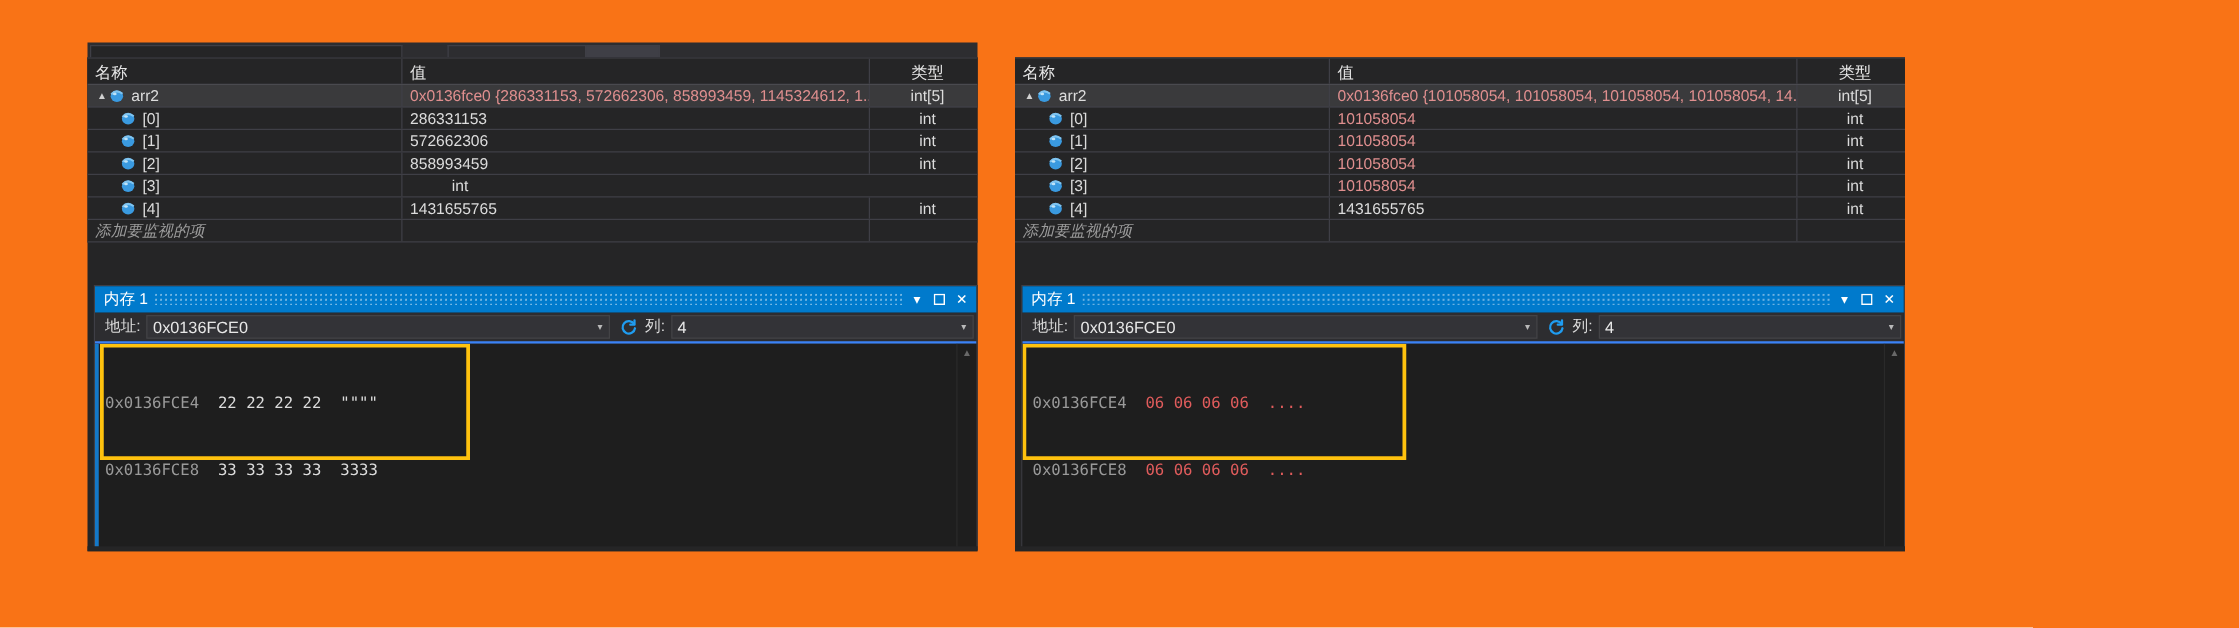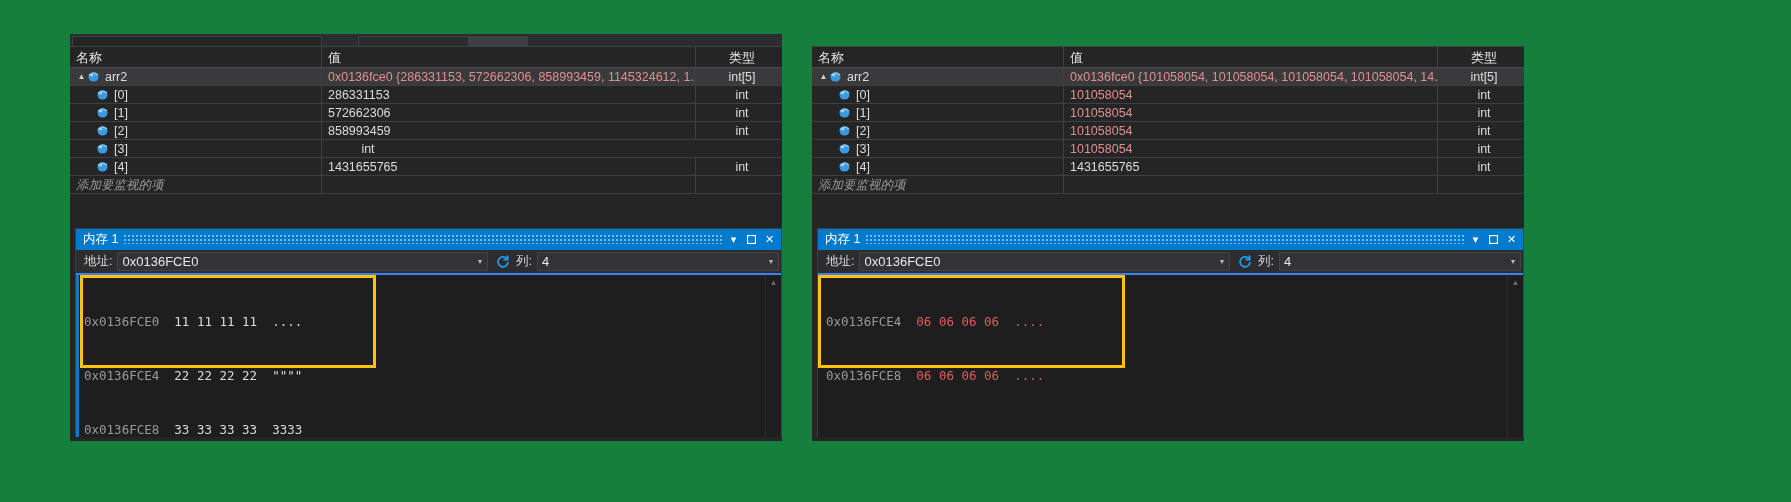--- a/index.html
+++ b/index.html
@@ -8,21 +8,21 @@
     background: #ffffff;
     width: 1791px;
     height: 502px;
     overflow: hidden;
     font-family: "Liberation Sans", sans-serif;
   }
   .canvas {
     position: relative;
     width: 1791px;
     height: 502px;
-    background: #15803d;
+    background: #f97316;
   }
 
   
   .panel {
     position: absolute;
     top: 46px;
     width: 712px;
     height: 395px;
     background: #252526;
   }
@@ -452,21 +452,20 @@
         <span class="lbl">列:</span>
         <span class="colcombo">
           <span class="txt">4</span>
           <span class="caret">▾</span>
         </span>
       </div>
 
       <div class="memdump">
         <div class="leftbar"></div>
         <div class="memlines">
-          <div class="mline"><span class="m-addr">0x0136FCE0</span>  <span class="m-hex">11 11 11 11</span>  <span class="m-ascii">....</span></div>
           <div class="mline"><span class="m-addr">0x0136FCE4</span>  <span class="m-hex">22 22 22 22</span>  <span class="m-ascii">""""</span></div>
           <div class="mline"><span class="m-addr">0x0136FCE8</span>  <span class="m-hex">33 33 33 33</span>  <span class="m-ascii">3333</span></div>
           
           
           
           
         </div>
         <div class="highlight-box" style="left:4px; top:0px; width:296px; height:93px;"></div>
         <div class="vscroll">
           <div class="uparrow">▲</div>

